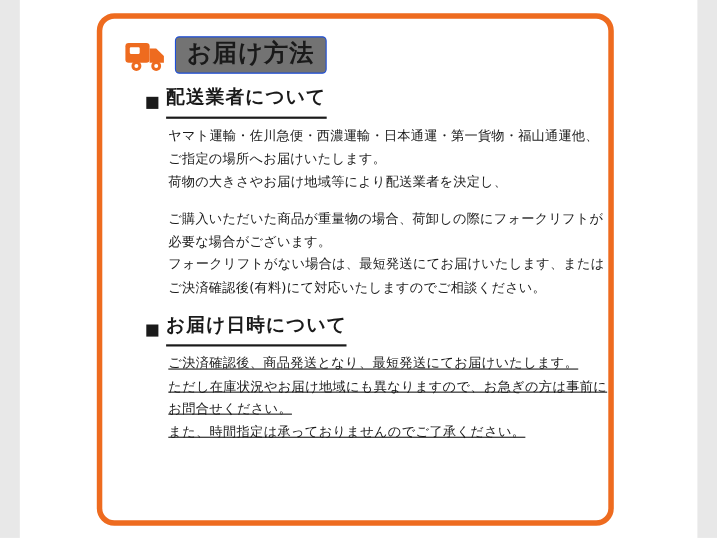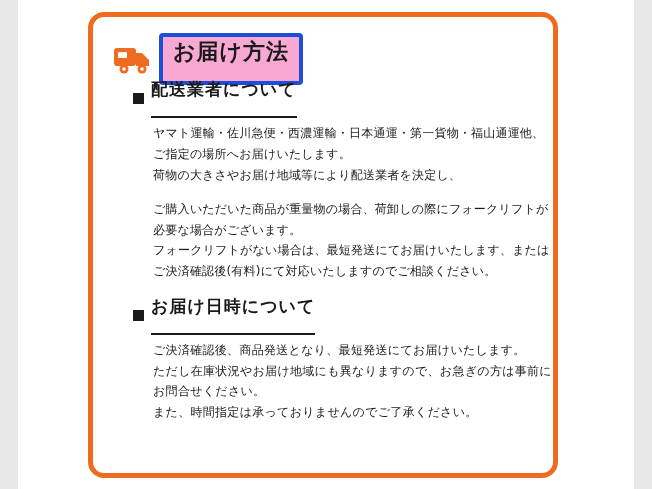--- a/index.html
+++ b/index.html
@@ -49,24 +49,24 @@
     display: flex;
     align-items: center;
     gap: 8px;
   }
   .truck-icon {
     width: 38px;
     height: 34px;
     display: block;
   }
   .title-box {
-    border: 4px solid #1d4ed8;
+    border: 1px solid #1d4ed8;
     border-radius: 4px;
-    padding: 2px 10px 16px 10px;
-    background: #f9a8d4;
+    padding: 2px 10px 4px 10px;
+    background: #737373;
   }
   .title-text {
     font-size: 22px;
     font-weight: bold;
     color: #1a1a1a;
     letter-spacing: 1px;
     line-height: 1.2;
     white-space: nowrap;
   }
 
@@ -93,35 +93,35 @@
     background: #1a1a1a;
     display: inline-block;
     flex: 0 0 auto;
   }
   .section-title {
     font-size: 17px;
     font-weight: bold;
     color: #1a1a1a;
     letter-spacing: 1px;
     border-bottom: 2px solid #1a1a1a;
-    padding-bottom: 16px;
+    padding-bottom: 6px;
     line-height: 1.25;
     white-space: nowrap;
   }
   .lines {
     padding-left: 38px;
   }
   .line {
     font-size: 12px;
     color: #1a1a1a;
     line-height: 1.72;
     letter-spacing: 0.2px;
     white-space: nowrap;
   }
-  .sec-delivery .line { letter-spacing: 0.3px; }
+  .sec-delivery .line { letter-spacing: 0.3px; text-decoration: underline; }
 </style>
 </head>
 <body>
 
 <div class="page">
 
   <div class="side-bar left"></div>
   <div class="side-bar right"></div>
 
   <div class="card">

